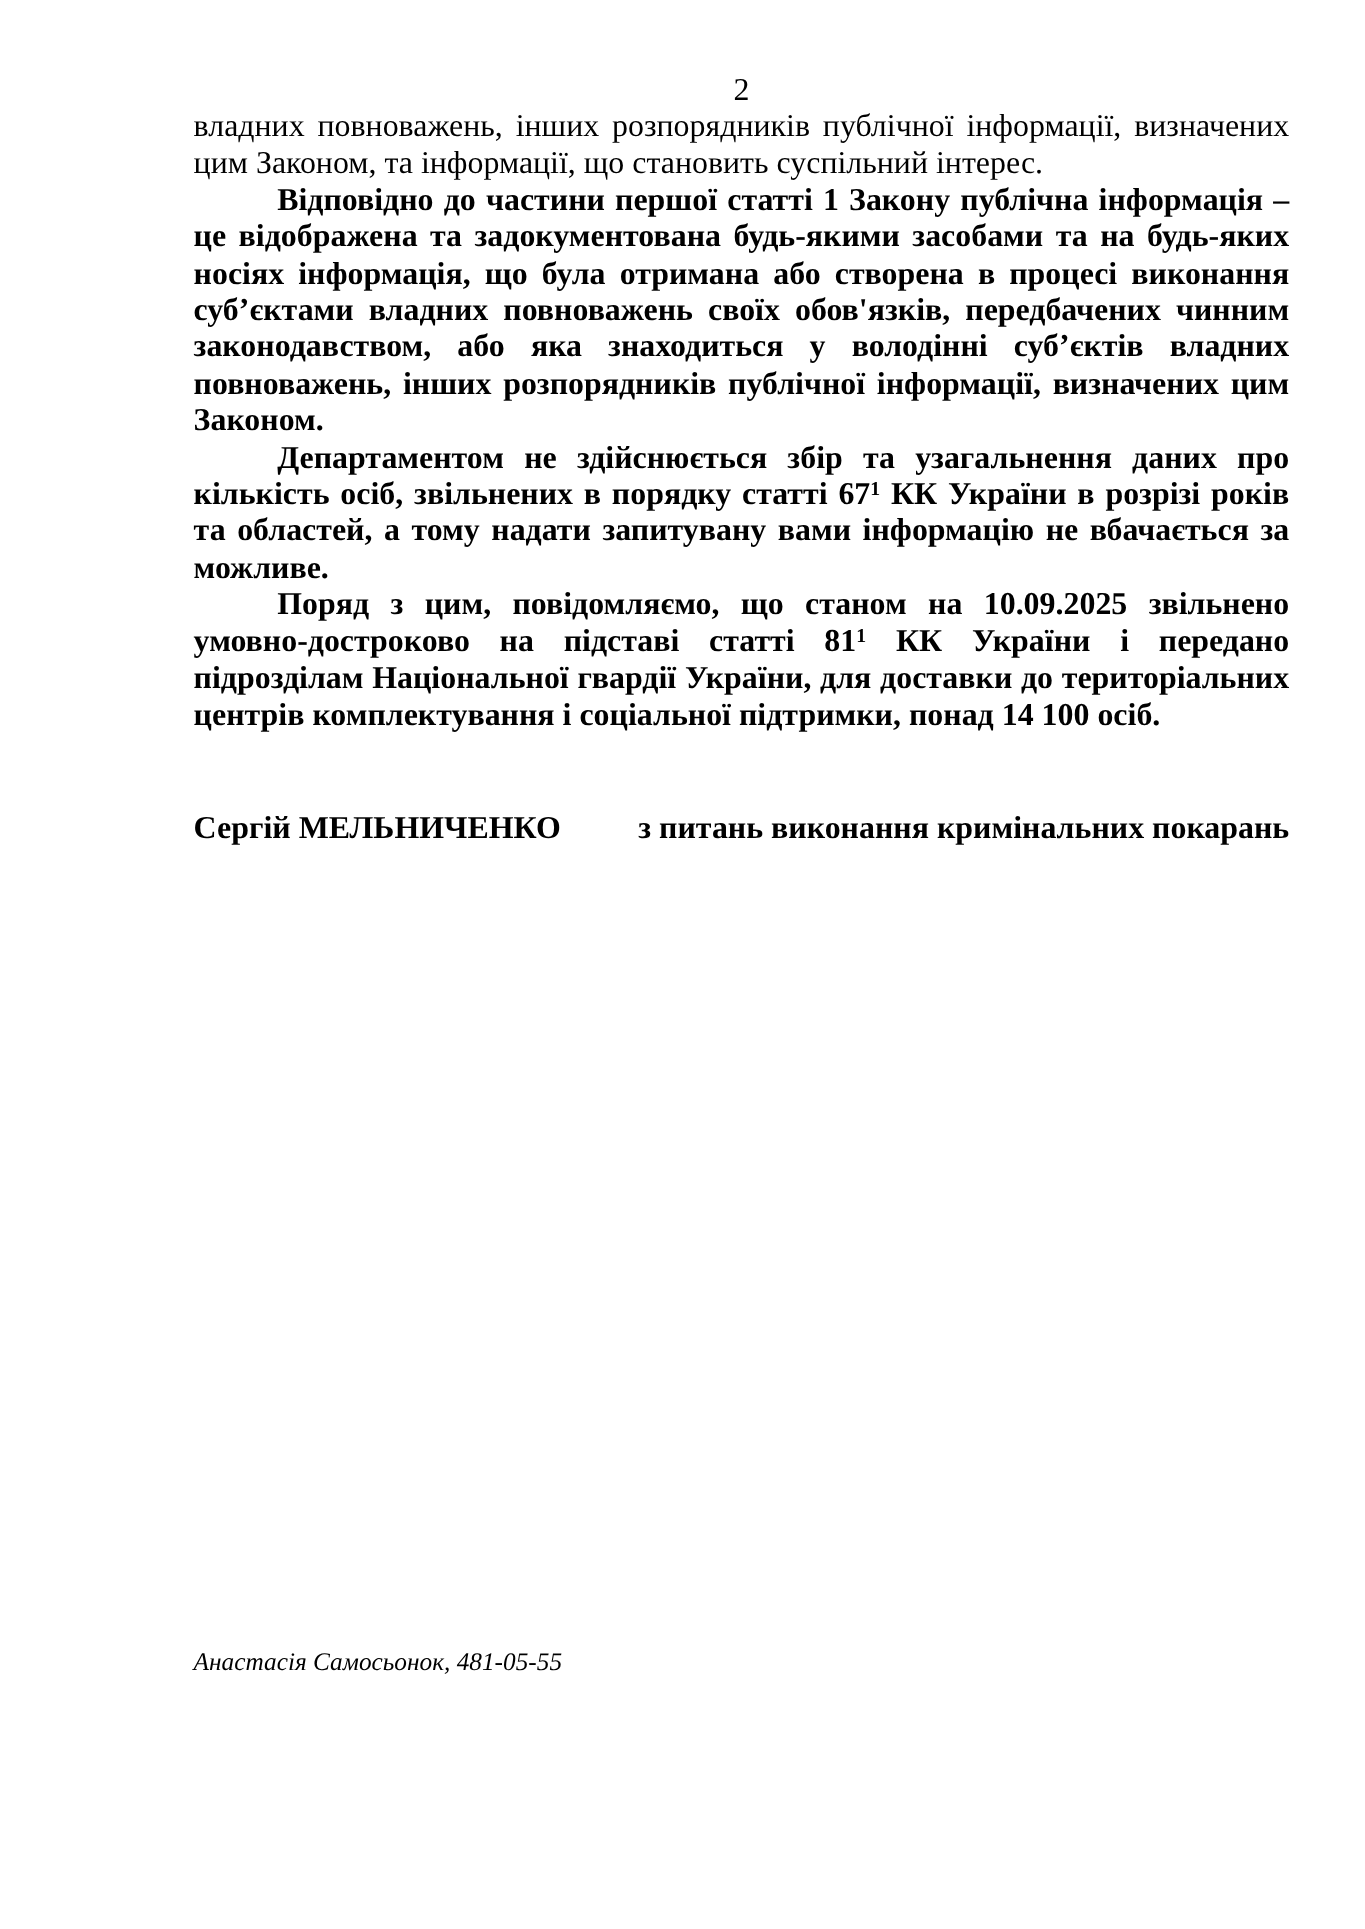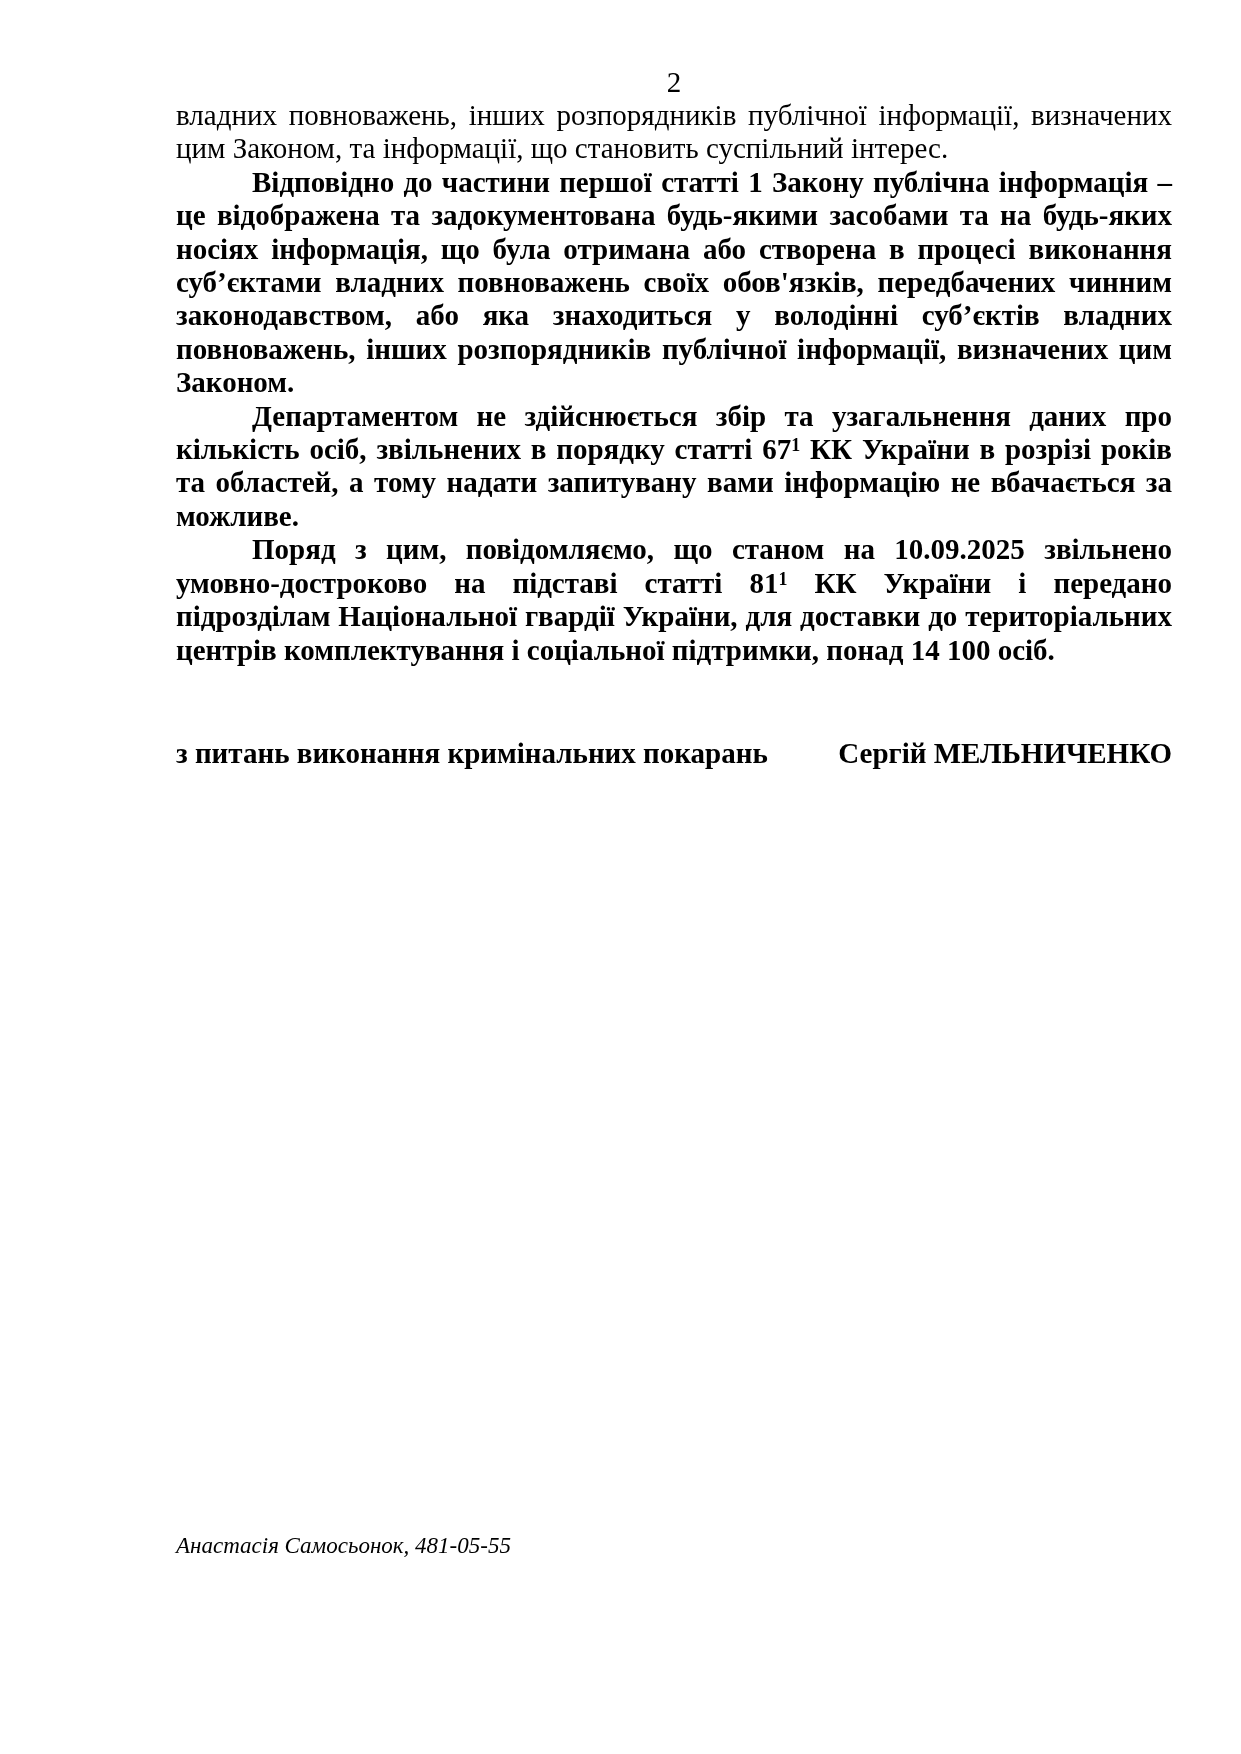--- a/index.html
+++ b/index.html
@@ -55,21 +55,21 @@
     line-height: 37px;
   }
   .sig-row {
     display: flex;
     justify-content: space-between;
     align-items: baseline;
   }
   .footer-note {
     position: absolute;
     left: 176px;
-    top: 1532px;
+    top: 1497px;
     font-style: italic;
     font-size: 23px;
     line-height: 28px;
   }
 </style>
 </head>
 <body>
 
 <div class="page">
   <div class="content">
@@ -77,20 +77,20 @@
 
     <div class="body-text" id="body-text">
         <p><span>владних повноважень, інших розпорядників публічної інформації, визначених цим Законом, та інформації, що становить суспільний інтерес.</span></p>
         <p class="indent"><span>Відповідно до частини першої статті 1 Закону публічна інформація – це відображена та задокументована будь-якими засобами та на будь-яких носіях інформація, що була отримана або створена в процесі виконання суб’єктами владних повноважень своїх обов'язків, передбачених чинним законодавством, або яка знаходиться у володінні суб’єктів владних повноважень, інших розпорядників публічної інформації, визначених цим Законом.</span></p>
         <p class="indent"><span>Департаментом не здійснюється збір та узагальнення даних про кількість осіб, звільнених в порядку статті 67</span><sup>1</sup><span> КК України в розрізі років та областей, а тому надати запитувану вами інформацію не вбачається за можливе.</span></p>
         <p class="indent"><span>Поряд з цим, повідомляємо, що станом на 10.09.2025 звільнено умовно-достроково на підставі статті 81</span><sup>1</sup><span> КК України і передано підрозділам Національної гвардії України, для доставки до територіальних центрів комплектування і соціальної підтримки, понад 14 100 осіб.</span></p>
       </div>
 
     <div class="signature">
       <div class="sig-row">
+        <div>Сергій МЕЛЬНИЧЕНКО</div>
         <div>з питань виконання кримінальних покарань</div>
-        <div>Сергій МЕЛЬНИЧЕНКО</div>
       </div>
     </div>
   </div>
 
   <div class="footer-note">Анастасія Самосьонок, 481-05-55</div>
 </div>
 
 </body></html>

